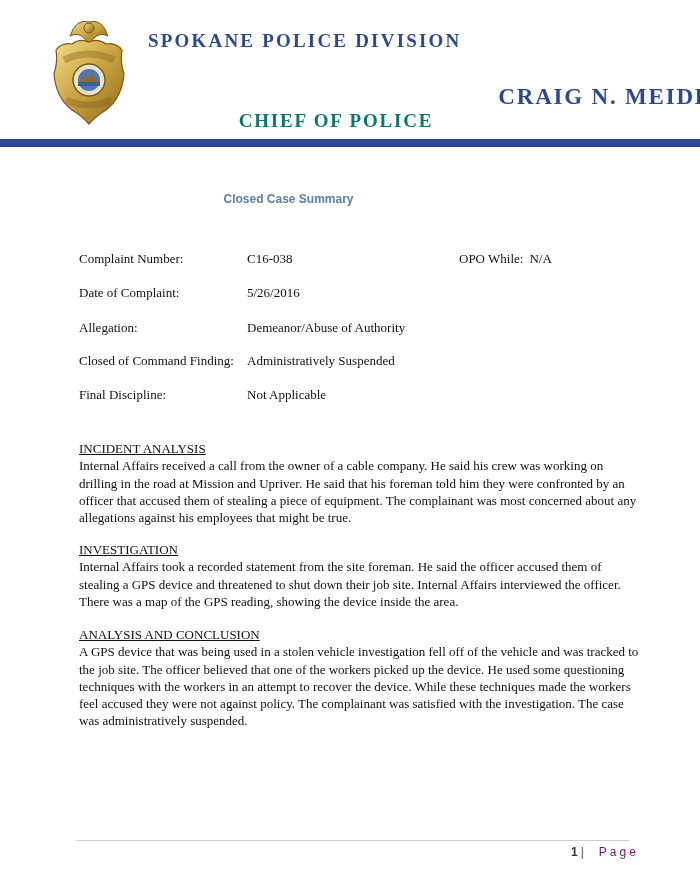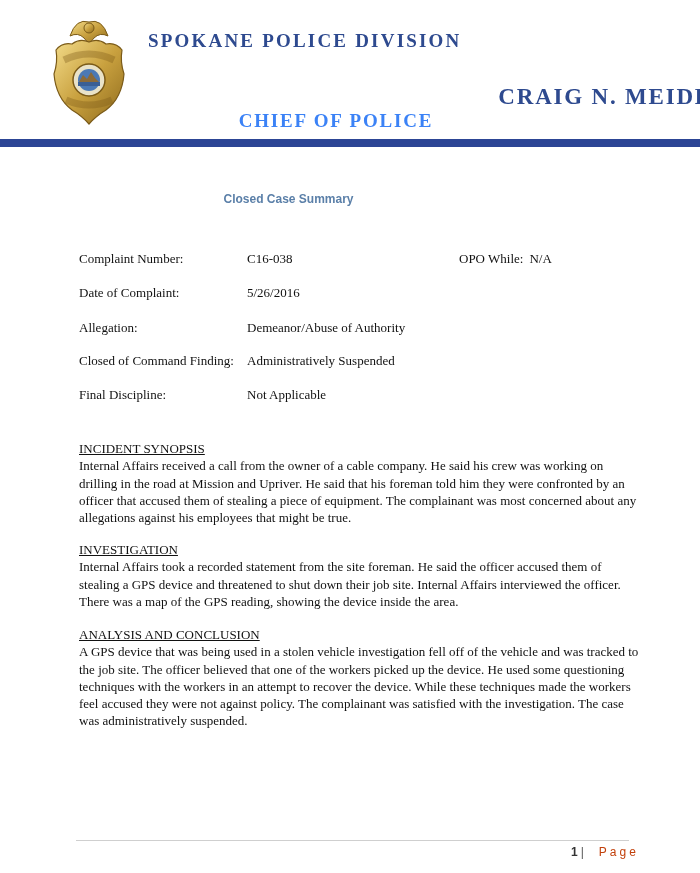--- a/index.html
+++ b/index.html
@@ -12,21 +12,21 @@
     position: absolute; left: 148px; top: 30px; width: 410px;
     font-family: "Liberation Serif", serif; font-weight: bold; color: #2e4a8f;
     font-size: 19px; letter-spacing: 2.2px; white-space: nowrap;
   }
   .chief-name {
     position: absolute; left: 0; width: 700px; top: 84px; text-align: right; padding-left: 12px;
     font-weight: bold; color: #2e4a8f; font-size: 23px; letter-spacing: 1.8px;
   }
   .chief-title {
     position: absolute; left: 0; width: 676px; top: 110px; text-align: center;
-    font-weight: bold; color: #3b82f6; font-size: 19px; letter-spacing: 1.8px;
+    font-weight: bold; color: #0f766e; font-size: 19px; letter-spacing: 1.8px;
   }
   .chief-name span, .chief-title span { display: inline-block; margin-left: 0; }
   .rule-top { position: absolute; left: 0; top: 139px; width: 700px; height: 8px; background: #2c4595; }
   .doc-title {
     position: absolute; left: 0; width: 577px; top: 192px; text-align: center;
     font-family: "Liberation Sans", sans-serif; color: #5a7fa8; font-size: 12px; font-weight: bold;
   }
   .field-row { position: absolute; left: 79px; font-size: 13px; }
   .field-label { position: absolute; left: 0; white-space: nowrap; text-align: right; }
   .field-value { position: absolute; left: 168px; white-space: nowrap; }
@@ -35,21 +35,21 @@
   .section { position: absolute; left: 79px; width: 560px; font-size: 13px; line-height: 17.3px; }
   .section h3 { margin: 0; font-size: 13px; font-weight: normal; text-decoration: underline; }
   .section p { margin: 0; }
   .footer-rule { position: absolute; left: 76px; top: 840px; width: 553px; height: 1px; background: #cfcfcf; }
   .page-num {
     position: absolute; left: 571px; top: 845px; font-family: "Liberation Sans", sans-serif;
     font-size: 12px; color: #333; white-space: nowrap;
   }
   .page-num .num { font-weight: bold; }
   .page-num .sep { margin: 0 3px; color: #555; }
-  .page-num .word { color: #c2410c; letter-spacing: 3px; padding-left: 12px; }
+  .page-num .word { color: #701a75; letter-spacing: 3px; padding-left: 12px; }
 </style>
 </head>
 <body>
 
 <div class="badge">
   <svg width="78" height="112" viewBox="0 0 78 112">
     <defs>
       <linearGradient id="gold" x1="0" y1="0" x2="1" y2="1">
         <stop offset="0" stop-color="#f3dc8a"></stop>
         <stop offset="0.5" stop-color="#c9a13f"></stop>
@@ -95,21 +95,21 @@
 <div class="field-row" style="top:353px">
   <span class="field-label">Closed of Command Finding:</span>
   <span class="field-value">Administratively Suspended</span>
 </div>
 <div class="field-row" style="top:387px">
   <span class="field-label">Final Discipline:</span>
   <span class="field-value">Not Applicable</span>
 </div>
 
 <div class="section" style="top:440px">
-  <h3>INCIDENT SYNOPSIS</h3>
+  <h3>INCIDENT ANALYSIS</h3>
   <p>Internal Affairs received a call from the owner of a cable company.  He said his crew was working on drilling in the road at Mission and Upriver.  He said that his foreman told him they were confronted by an officer that accused them of stealing a piece of equipment.  The complainant was most concerned about any allegations against his employees that might be true.</p>
 </div>
 <div class="section" style="top:541px">
   <h3>INVESTIGATION</h3>
   <p>Internal Affairs took a recorded statement from the site foreman. He said the officer accused them of stealing a GPS device and threatened to shut down their job site. Internal Affairs interviewed the officer. There was a map of the GPS reading, showing the device inside the area.</p>
 </div>
 <div class="section" style="top:626px">
   <h3>ANALYSIS AND CONCLUSION</h3>
   <p>A GPS device that was being used in a stolen vehicle investigation fell off of the vehicle and was tracked to the job site. The officer believed that one of the workers picked up the device. He used some questioning techniques with the workers in an attempt to recover the device. While these techniques made the workers feel accused they were not against policy. The complainant was satisfied with the investigation. The case was administratively suspended.</p>
 </div>

